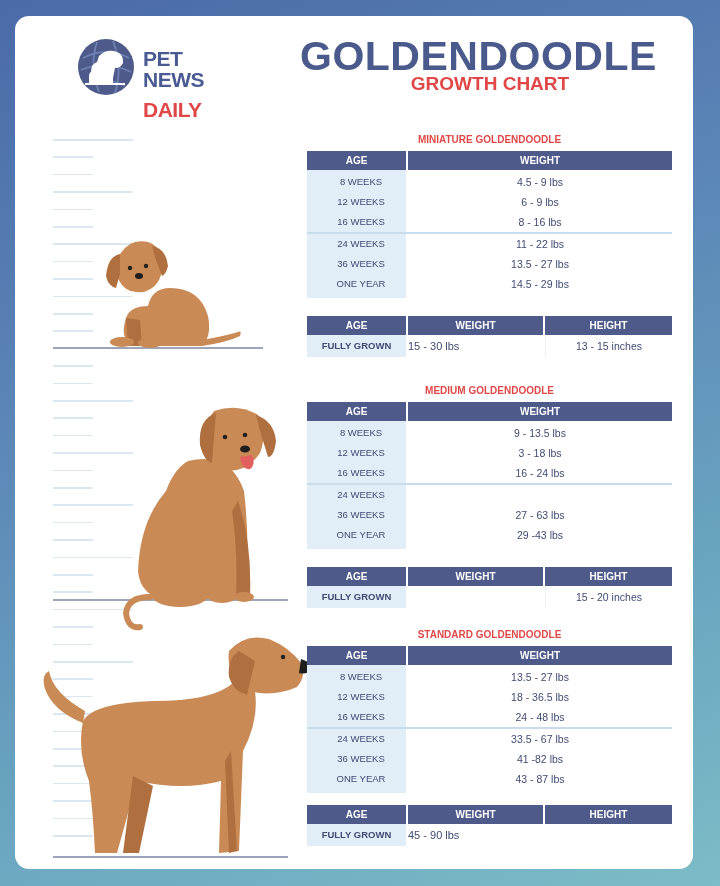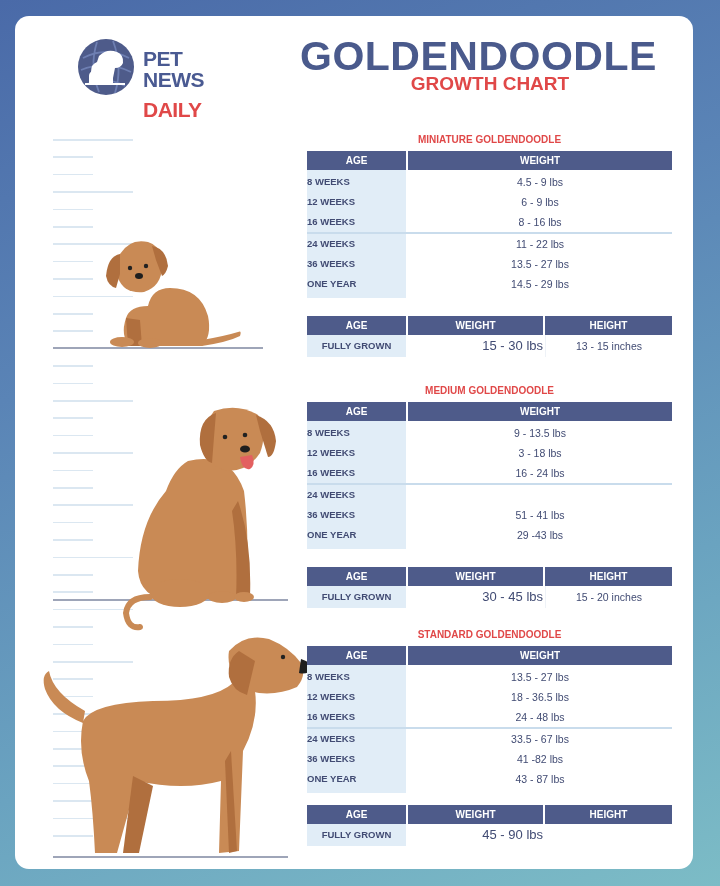--- a/index.html
+++ b/index.html
@@ -33,25 +33,25 @@
   
   .section-title {
     position: absolute; left: 292px; width: 365px; text-align: center;
     color: #e04848; font-weight: bold; font-size: 10px;
   }
   .tbl { position: absolute; left: 292px; width: 365px; }
   .hdr { position: absolute; top: 0; height: 19px; background: #4e5b8a; color: #fff;
          font-weight: bold; font-size: 10px; display: flex; align-items: center; justify-content: center; }
   .agecol { position: absolute; left: 0; width: 99px; background: #e1edf7; }
   .row { position: absolute; left: 0; width: 365px; height: 20px; }
-  .row .a { position: absolute; left: 0; width: 108px; font-weight: bold; font-size: 9.5px; color: #414b73; line-height: 20px; }
+  .row .a { position: absolute; left: 0; width: 108px; text-align: center; font-weight: normal; font-size: 9.5px; color: #414b73; line-height: 20px; }
   .row .w { position: absolute; left: 101px; width: 264px; text-align: center; font-size: 10.5px; color: #414b73; line-height: 20px; }
   .sep { position: absolute; left: 0; width: 365px; height: 1.5px; background: #c9dcec; }
   .fg .a { position: absolute; left: 0; width: 99px; height: 22px; background: #e1edf7; text-align:center; font-weight: bold; font-size: 9.5px; color:#414b73; line-height: 22px; }
-  .fg .w2 { position: absolute; left: 101px; width: 135px; text-align:right; font-size: 13px; color:#414b73; line-height: 22px; }
+  .fg .w2 { position: absolute; left: 101px; width: 135px; text-align:left; font-size: 11px; color:#414b73; line-height: 22px; }
   .fg .h2 { position: absolute; left: 238px; width: 127px; text-align:center; font-size: 10.5px; color:#414b73; line-height: 22px; border-left: 1px solid #eef2f7; height: 22px; }
   .dog { position: absolute; }
 </style>
 </head>
 <body>
 
 <div class="card">
 
   <div class="logo">
     <svg class="logo-globe" viewBox="0 0 58 58">
@@ -217,35 +217,34 @@
         </div>
         <div class="row" style="top:61.4px;">
           <div class="a">16 WEEKS</div>
           <div class="w">16 - 24 lbs</div>
         </div>
         <div class="row" style="top:82.6px;">
           <div class="a">24 WEEKS</div>
         </div>
         <div class="row" style="top:102.8px;">
           <div class="a">36 WEEKS</div>
-          <div class="w">51 - 41 lbs</div>
+          <div class="w">27 - 63 lbs</div>
         </div>
         <div class="row" style="top:123px;">
           <div class="a">ONE YEAR</div>
           <div class="w">29 -43 lbs</div>
         </div>
         <div class="sep" style="top:81px;"></div>
       </div>
       <div class="tbl fg" style="top: 551px; height: 42px;">
         <div class="hdr" style="left:0;width:99px;">AGE</div>
         <div class="hdr" style="left:101px;width:135px;">WEIGHT</div>
         <div class="hdr" style="left:238px;width:127px;">HEIGHT</div>
         <div style="position:absolute;top:19px;left:0;width:365px;height:22px;">
           <div class="a">FULLY GROWN</div>
-          <div class="w2">30 - 45 lbs</div>
           <div class="h2">15 - 20 inches</div>
         </div>
       </div>
       <div class="tbl" style="top: 630px; height: 147px;">
         <div class="agecol" style="top:19px;height:128px;"></div>
         <div class="hdr" style="left:0;width:99px;">AGE</div>
         <div class="hdr" style="left:101px;width:264px;">WEIGHT</div>
         <div class="row" style="top:21px;">
           <div class="a">8 WEEKS</div>
           <div class="w">13.5 - 27 lbs</div>

